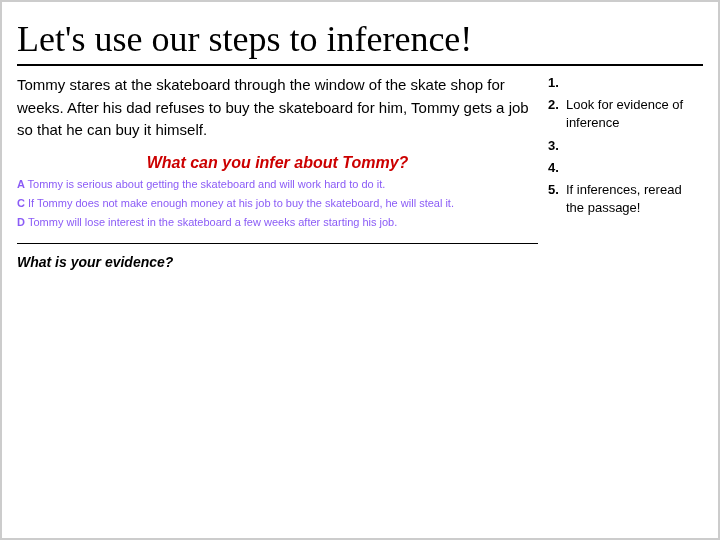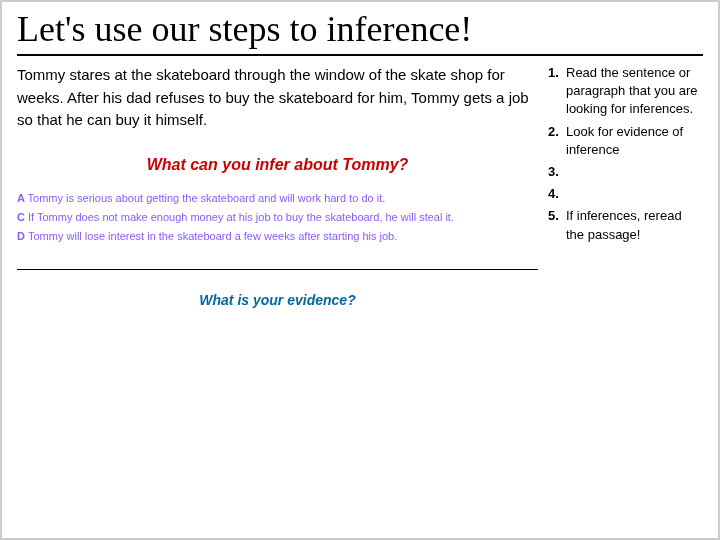--- a/index.html
+++ b/index.html
@@ -9,21 +9,21 @@
       background: #ffffff;
       font-family: Arial, sans-serif;
       overflow: hidden;
     }
     .container {
       width: 720px;
       height: 540px;
       background: #ffffff;
       display: flex;
       flex-direction: column;
-      padding: 6px 15px 10px 15px;
+      padding: 16px 15px 10px 15px;
       border: 2px solid #cccccc;
     }
     .title {
       font-size: 36px;
       font-weight: normal;
       color: #000000;
       border-bottom: 2px solid #000000;
       padding-bottom: 4px;
       margin-bottom: 8px;
       font-family: 'Times New Roman', Times, serif;
@@ -31,21 +31,21 @@
     .content-area {
       display: flex;
       flex-direction: row;
       flex: 1;
       gap: 10px;
     }
     .left-col {
       flex: 1;
       display: flex;
       flex-direction: column;
-      gap: 16px;
+      gap: 4px;
     }
     .right-col {
       width: 155px;
       display: flex;
       flex-direction: column;
       font-size: 13px;
       color: #000000;
       line-height: 1.4;
     }
     .story-text {
@@ -67,25 +67,25 @@
       color: #8b5cf6;
       line-height: 1.55;
     }
     .answer-option {
       margin-bottom: 2px;
     }
     .answer-label {
       font-weight: bold;
     }
     .evidence-question {
-      color: #0369a1;
+      color: #000000;
       font-weight: bold;
       font-style: italic;
       font-size: 14px;
-      text-align: center;
+      text-align: left;
       margin-top: 6px;
     }
     .step-item {
       display: flex;
       flex-direction: row;
       gap: 4px;
       margin-bottom: 4px;
     }
     .step-num {
       font-weight: bold;
@@ -122,21 +122,20 @@
 
       <hr class="divider">
 
       <div class="evidence-question">What is your evidence?</div>
     </div>
 
     <div class="right-col">
 
     <div class="step-item">
           <span class="step-num">1.</span>
-          <span class="step-text">Read the sentence or paragraph that you are looking for inferences.</span>
         </div>
         <div class="step-item">
           <span class="step-num">2.</span>
           <span class="step-text">Look for evidence of inference</span>
         </div>
         <div class="step-item">
           <span class="step-num">3.</span>
         </div>
         <div class="step-item">
           <span class="step-num">4.</span>

